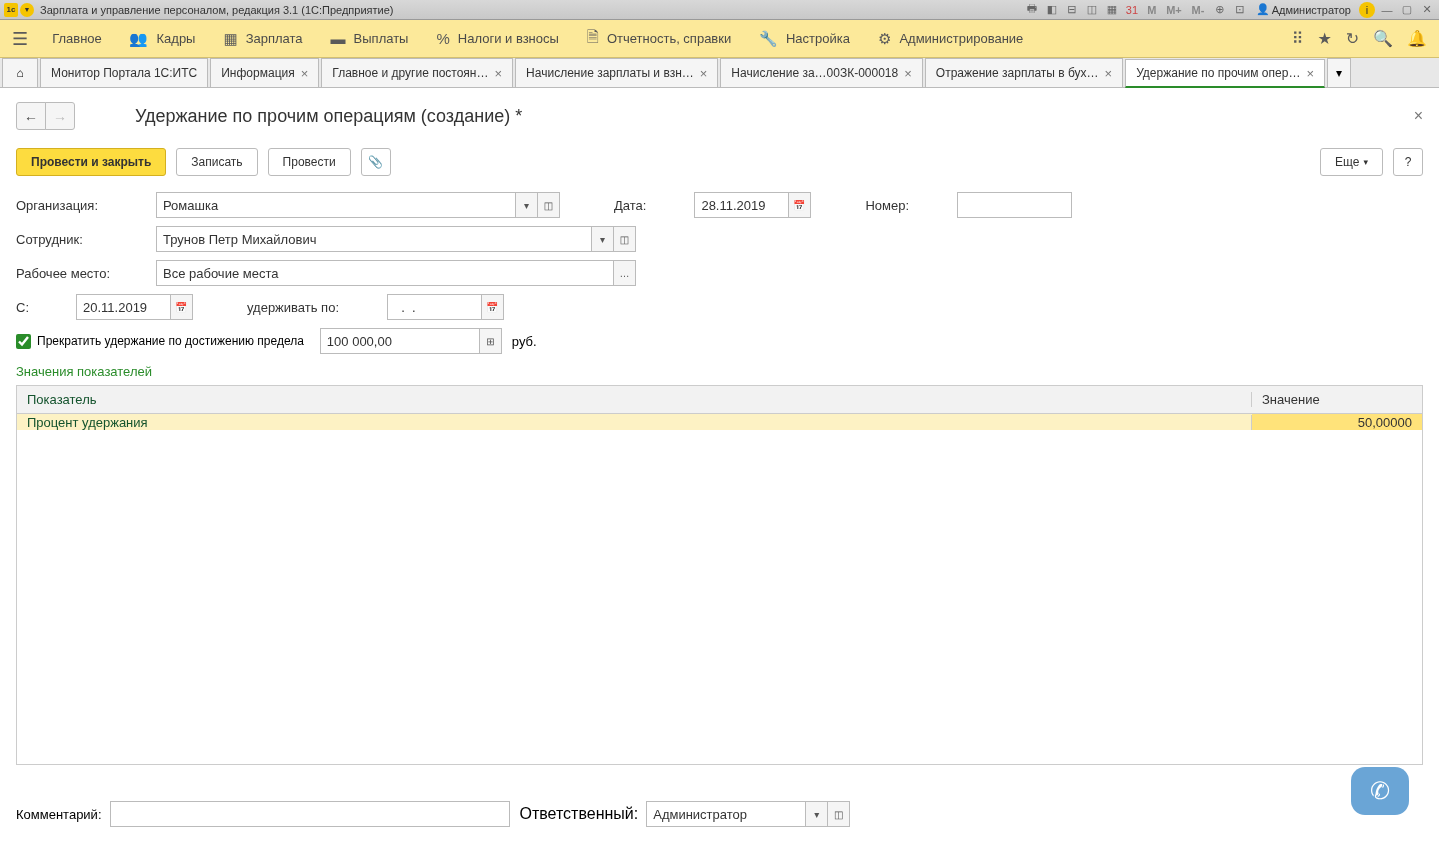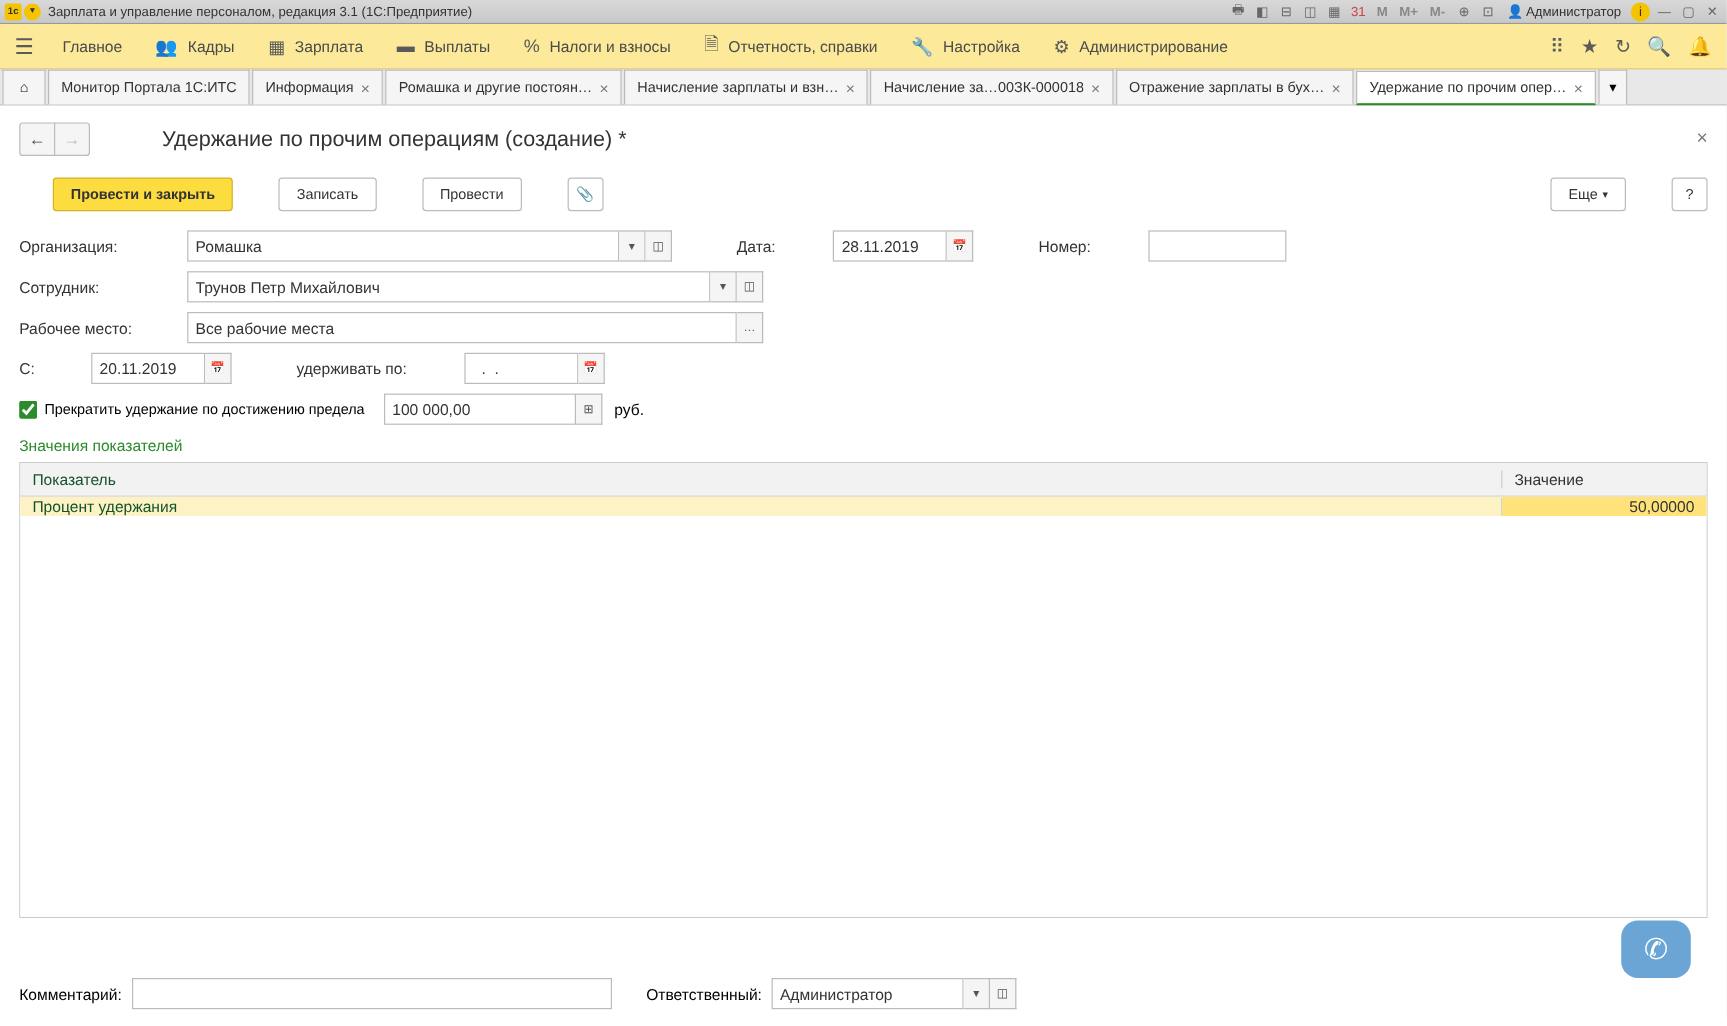--- a/index.html
+++ b/index.html
@@ -37,21 +37,21 @@
 
 .navrow { display: flex; align-items: center; height: 36px; }
 .navbtn { width: 30px; height: 28px; border: 1px solid #bbb; background: #f5f5f5; border-radius: 3px; display: flex; align-items: center; justify-content: center; cursor: pointer; font-size: 14px; color: #444; }
 .navbtn + .navbtn { margin-left: -1px; border-top-left-radius: 0; border-bottom-left-radius: 0; }
 .navbtn:first-child { border-top-right-radius: 0; border-bottom-right-radius: 0; }
 .page-title { font-size: 18px; color: #333; margin-left: 60px; }
 .close-page { margin-left: auto; font-size: 16px; color: #777; cursor: pointer; }
 
 
 .toolbar { display: flex; align-items: center; gap: 10px; margin-top: 14px; }
-.btn { height: 28px; border: 1px solid #bbb; background: #fff; border-radius: 3px; padding: 0 14px; font-size: 12px; color: #333; cursor: pointer; display: flex; align-items: center; margin-left: 28px; }
+.btn { height: 28px; border: 1px solid #bbb; background: #fff; border-radius: 3px; padding: 0 14px; font-size: 12px; color: #333; cursor: pointer; display: flex; align-items: center; }
 .btn.primary { background: #fddc3f; border-color: #d4b020; font-weight: bold; }
 .btn.icon-only { padding: 0; width: 30px; justify-content: center; }
 .tb-spacer { flex: 1; }
 
 
 .form { margin-top: 16px; }
 .frow { display: flex; align-items: center; margin-bottom: 8px; gap: 40px; }
 .flabel { width: 100px; font-size: 13px; color: #333; }
 .finput-wrap { display: flex; align-items: stretch; }
 .finput { height: 26px; border: 1px solid #bbb; padding: 0 6px; font-size: 13px; color: #333; background: #fff; }
@@ -67,21 +67,21 @@
 .tbl { border: 1px solid #ccc; width: 100%; }
 .tbl-head { display: flex; background: #f2f2f2; border-bottom: 1px solid #ccc; height: 28px; align-items: center; }
 .tbl-col1 { flex: 1; padding: 0 10px; font-size: 13px; color: #14532d; border-right: 1px solid #ccc; }
 .tbl-col2 { width: 170px; padding: 0 10px; font-size: 13px; color: #333; }
 .tbl-row { display: flex; height: 16px; align-items: center; }
 .tbl-row.sel { background: #fdf2c4; }
 .tbl-row .tbl-col2 { text-align: right; background: #ffe37a; height: 100%; display: flex; align-items: center; justify-content: flex-end; }
 .tbl-body { height: 350px; background: #fff; }
 
 
-.footer-row { position: absolute; bottom: 14px; left: 16px; right: 16px; display: flex; align-items: center; gap: 8px; }
+.footer-row { position: absolute; bottom: 28px; left: 16px; right: 16px; display: flex; align-items: center; gap: 8px; }
 
 
 .fab { position: absolute; right: 30px; bottom: 40px; width: 58px; height: 48px; background: #6aa5d6; border-radius: 14px; display: flex; align-items: center; justify-content: center; color: #fff; font-size: 24px; cursor: pointer; }
 </style>
 </head>
 <body>
 
 <div class="titlebar">
   <span class="tb-icon">1c</span>
   <span class="tb-dd">▼</span>
@@ -156,21 +156,21 @@
       <span>⌂</span>
     </div>
   <div class="tab">
       <span class="tab-label">Монитор Портала 1С:ИТС</span>
     </div>
   <div class="tab">
       <span class="tab-label">Информация</span>
       <span class="tab-close">×</span>
     </div>
   <div class="tab">
-      <span class="tab-label">Ромашка и другие постоян…</span>
+      <span class="tab-label">Главное и другие постоян…</span>
       <span class="tab-close">×</span>
     </div>
   <div class="tab">
       <span class="tab-label">Начисление зарплаты и взн…</span>
       <span class="tab-close">×</span>
     </div>
   <div class="tab">
       <span class="tab-label">Начисление за…00ЗК-000018</span>
       <span class="tab-close">×</span>
     </div>
@@ -281,21 +281,21 @@
       <div class="tbl-row sel">
         <div class="tbl-col1">Процент удержания</div>
         <div class="tbl-col2">50,00000</div>
       </div>
     </div>
   </div>
 
   <div class="footer-row">
     <span style="font-size:13px">Комментарий:</span>
     <input class="finput" style="width: 400px;" value="">
-    <span style="font-size:13px;margin-left:21px">Ответственный:</span>
+    <span style="font-size:16px;margin-left:2px">Ответственный:</span>
     <div class="finput-wrap">
       <input class="finput" style="width: 160px;" value="Администратор">
       <div class="fbtn">▾</div>
       <div class="fbtn">◫</div>
     </div>
   </div>
 
   <div class="fab">
       <span>✆</span>
     </div>

